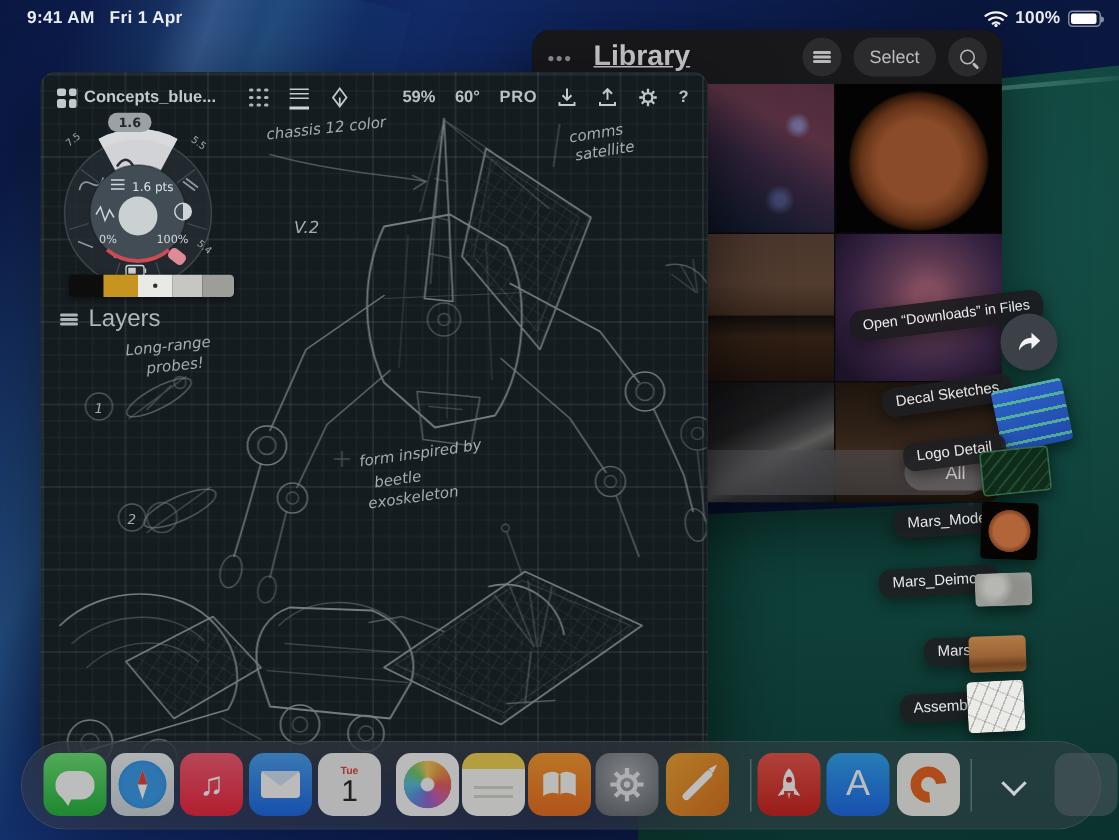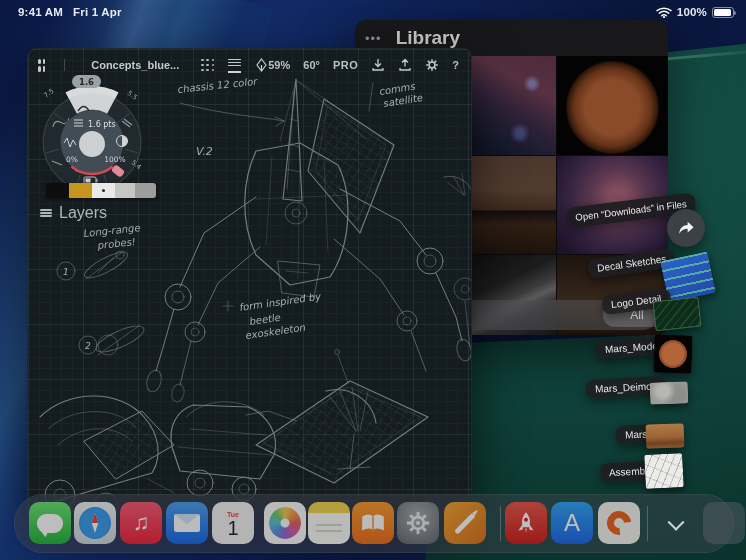--- a/index.html
+++ b/index.html
@@ -34,21 +34,21 @@
   .battery i{position:absolute;left:1px;top:1px;bottom:1px;width:17px;background:#fff;border-radius:1.5px;}
   .battery em{position:absolute;right:-3px;top:3px;width:2px;height:4px;background:rgba(255,255,255,0.5);
     border-radius:0 2px 2px 0;}
 
   
   .photos{position:absolute;left:355px;top:20px;width:313px;height:315px;border-radius:12px;
     overflow:hidden;background:#0d0d0f;box-shadow:0 18px 50px rgba(0,0,0,0.55);z-index:10;}
   .ph-header{position:absolute;left:0;top:0;right:0;height:36px;background:#18181a;display:flex;
     align-items:center;z-index:3;}
   .ph-dots{margin-left:10px;color:#8e8e92;font-size:13px;letter-spacing:1px;}
-  .ph-title{margin-left:14px;color:#c9c9cb;font-size:19px;font-weight:700;}
+  .ph-title{margin-left:14px;color:#c9c9cb;font-size:19px;font-weight:700;text-decoration:underline;}
   .ph-actions{margin-left:auto;margin-right:10px;display:flex;align-items:center;gap:8px;}
   .ph-circle{width:26px;height:26px;border-radius:50%;background:#2b2b2e;display:flex;
     align-items:center;justify-content:center;}
   .ph-lines i{display:block;width:12px;height:1.6px;background:#b9b9bd;margin:1.4px 0;border-radius:1px;}
   .ph-select{height:26px;padding:0 11px;border-radius:13px;background:#2b2b2e;color:#bdbdc1;
     font-size:12px;display:flex;align-items:center;}
   .mag{position:relative;width:10px;height:10px;border:1.6px solid #b9b9bd;border-radius:50%;}
   .mag::after{content:"";position:absolute;right:-4px;bottom:-3px;width:5px;height:1.8px;
     background:#b9b9bd;transform:rotate(45deg);border-radius:1px;}
   .tile{position:absolute;}
@@ -82,21 +82,21 @@
     background-image:
       linear-gradient(rgba(110,150,160,0.10) 1px,transparent 1px),
       linear-gradient(90deg,rgba(110,150,160,0.10) 1px,transparent 1px),
       linear-gradient(rgba(110,150,160,0.05) 1px,transparent 1px),
       linear-gradient(90deg,rgba(110,150,160,0.05) 1px,transparent 1px);
     background-size:55px 55px,55px 55px,11px 11px,11px 11px;}
   .c-toolbar{position:absolute;left:0;top:0;right:0;height:32px;display:flex;align-items:center;
     color:#b9c1c4;font-size:11px;z-index:5;}
   .c-grid-glyph{margin-left:10px;width:13px;height:13px;display:grid;grid-template-columns:1fr 1fr;gap:2px;}
   .c-grid-glyph b{background:#c3cacc;border-radius:1.5px;}
-  .c-title{margin-left:19px;padding-left:26px;border-left:1px solid rgba(190,200,205,0.25);
+  .c-title{margin-left:0;padding-left:4px;border-left:1px solid rgba(190,200,205,0.25);
     font-size:11px;color:#c3cacc;font-weight:700;}
   .c-mid{display:flex;align-items:center;gap:14px;margin-left:22px;}
   .c-right{margin-left:auto;display:flex;align-items:center;gap:13px;margin-right:12px;font-weight:700;}
   .c-ico{display:flex;align-items:center;justify-content:center;position:relative;}
   .c-lines i{display:block;width:13px;height:1.6px;background:#c3cacc;margin:1.6px 0;border-radius:1px;}
   .c-lines{padding-bottom:3px;border-bottom:2px solid #cfd4d6;}
   .dots9{width:13px;height:13px;display:grid;grid-template-columns:repeat(3,1fr);gap:2.5px;}
   .dots9 b{background:#aeb6ba;border-radius:50%;width:2.5px;height:2.5px;}
   .pro{font-weight:800;letter-spacing:.5px;}
   .c-canvas{position:absolute;inset:0;}
@@ -219,20 +219,33 @@
           <i></i>
           <em></em>
         </span>
     </div>
   </div>
 
   <div class="photos">
     <div class="ph-header">
       <span class="ph-dots">•••</span>
       <span class="ph-title">Library</span>
+      <span class="ph-actions">
+        <span class="ph-circle ph-lines">
+            <span>
+              <i></i>
+              <i></i>
+              <i></i>
+            </span>
+          </span>
+        <span class="ph-select">Select</span>
+        <span class="ph-circle">
+            <span class="mag"></span>
+          </span>
+      </span>
     </div>
 
     <div class="tile t-hidden" style="left:0;top:36px;width:114px;height:99px"></div>
     <div class="tile t-horsehead" style="left:115px;top:36px;width:86px;height:99px"></div>
     <div class="tile t-marsglobe" style="left:202px;top:36px;width:111px;height:99px"></div>
     <div class="tile t-hidden" style="left:0;top:136px;width:114px;height:98px"></div>
     <div class="tile t-marsland" style="left:115px;top:136px;width:86px;height:98px"></div>
     <div class="tile t-orion" style="left:202px;top:136px;width:111px;height:98px"></div>
     <div class="tile t-hidden" style="left:0;top:235px;width:114px;height:80px"></div>
     <div class="tile t-sat" style="left:115px;top:235px;width:86px;height:80px"></div>

